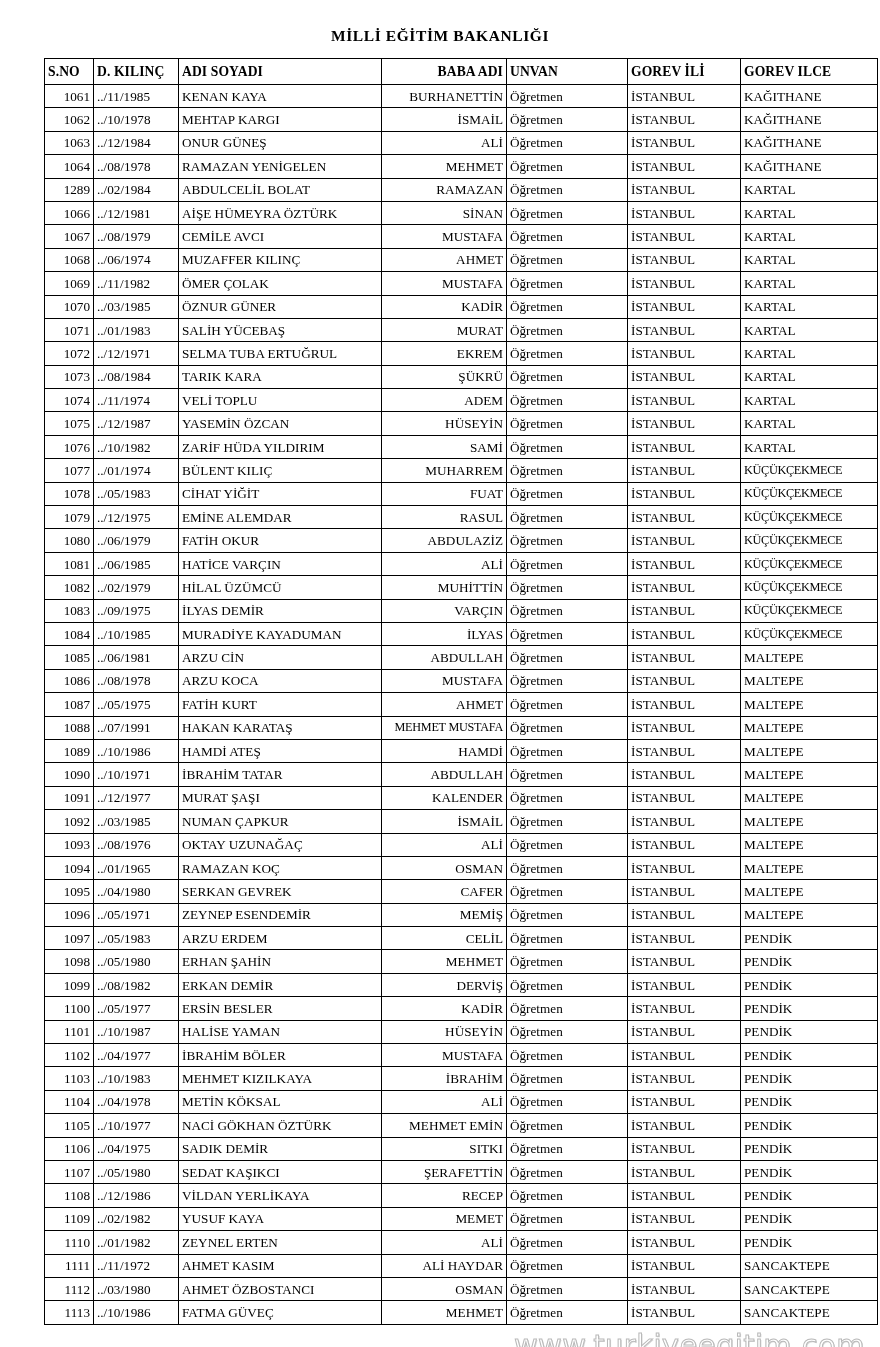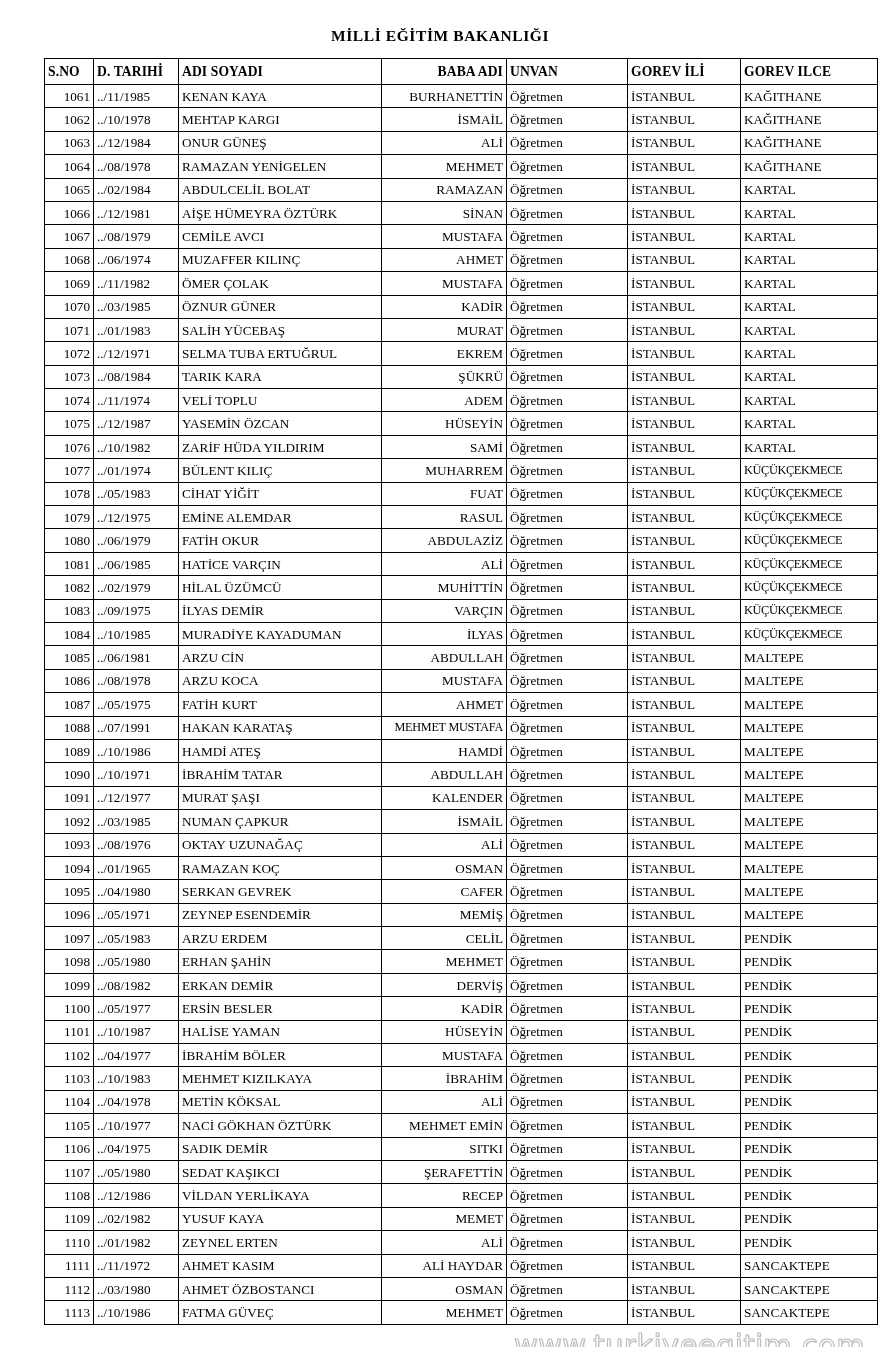--- a/index.html
+++ b/index.html
@@ -90,21 +90,21 @@
 <body>
 
 <div id="page">
 
   <div class="doc-title">MİLLİ EĞİTİM BAKANLIĞI</div>
 
   <table class="records">
     <thead>
       <tr>
         <th class="c-sno">S.NO</th>
-        <th class="c-tarih">D. TARIHİ</th>
+        <th class="c-tarih">D. KILINÇ</th>
         <th class="c-ad">ADI SOYADI</th>
         <th class="c-baba">BABA ADI</th>
         <th class="c-unvan">UNVAN</th>
         <th class="c-il">GOREV İLİ</th>
         <th class="c-ilce">GOREV ILCE</th>
       </tr>
     </thead>
     <tbody id="table-body">
         <tr>
           <td class="c-sno">1061</td>
@@ -136,21 +136,21 @@
         <tr>
           <td class="c-sno">1064</td>
           <td class="c-tarih">../08/1978</td>
           <td class="c-ad">RAMAZAN YENİGELEN</td>
           <td class="c-baba">MEHMET</td>
           <td class="c-unvan">Öğretmen</td>
           <td class="c-il">İSTANBUL</td>
           <td class="c-ilce">KAĞITHANE</td>
         </tr>
         <tr>
-          <td class="c-sno">1065</td>
+          <td class="c-sno">1289</td>
           <td class="c-tarih">../02/1984</td>
           <td class="c-ad">ABDULCELİL BOLAT</td>
           <td class="c-baba">RAMAZAN</td>
           <td class="c-unvan">Öğretmen</td>
           <td class="c-il">İSTANBUL</td>
           <td class="c-ilce">KARTAL</td>
         </tr>
         <tr>
           <td class="c-sno">1066</td>
           <td class="c-tarih">../12/1981</td>

